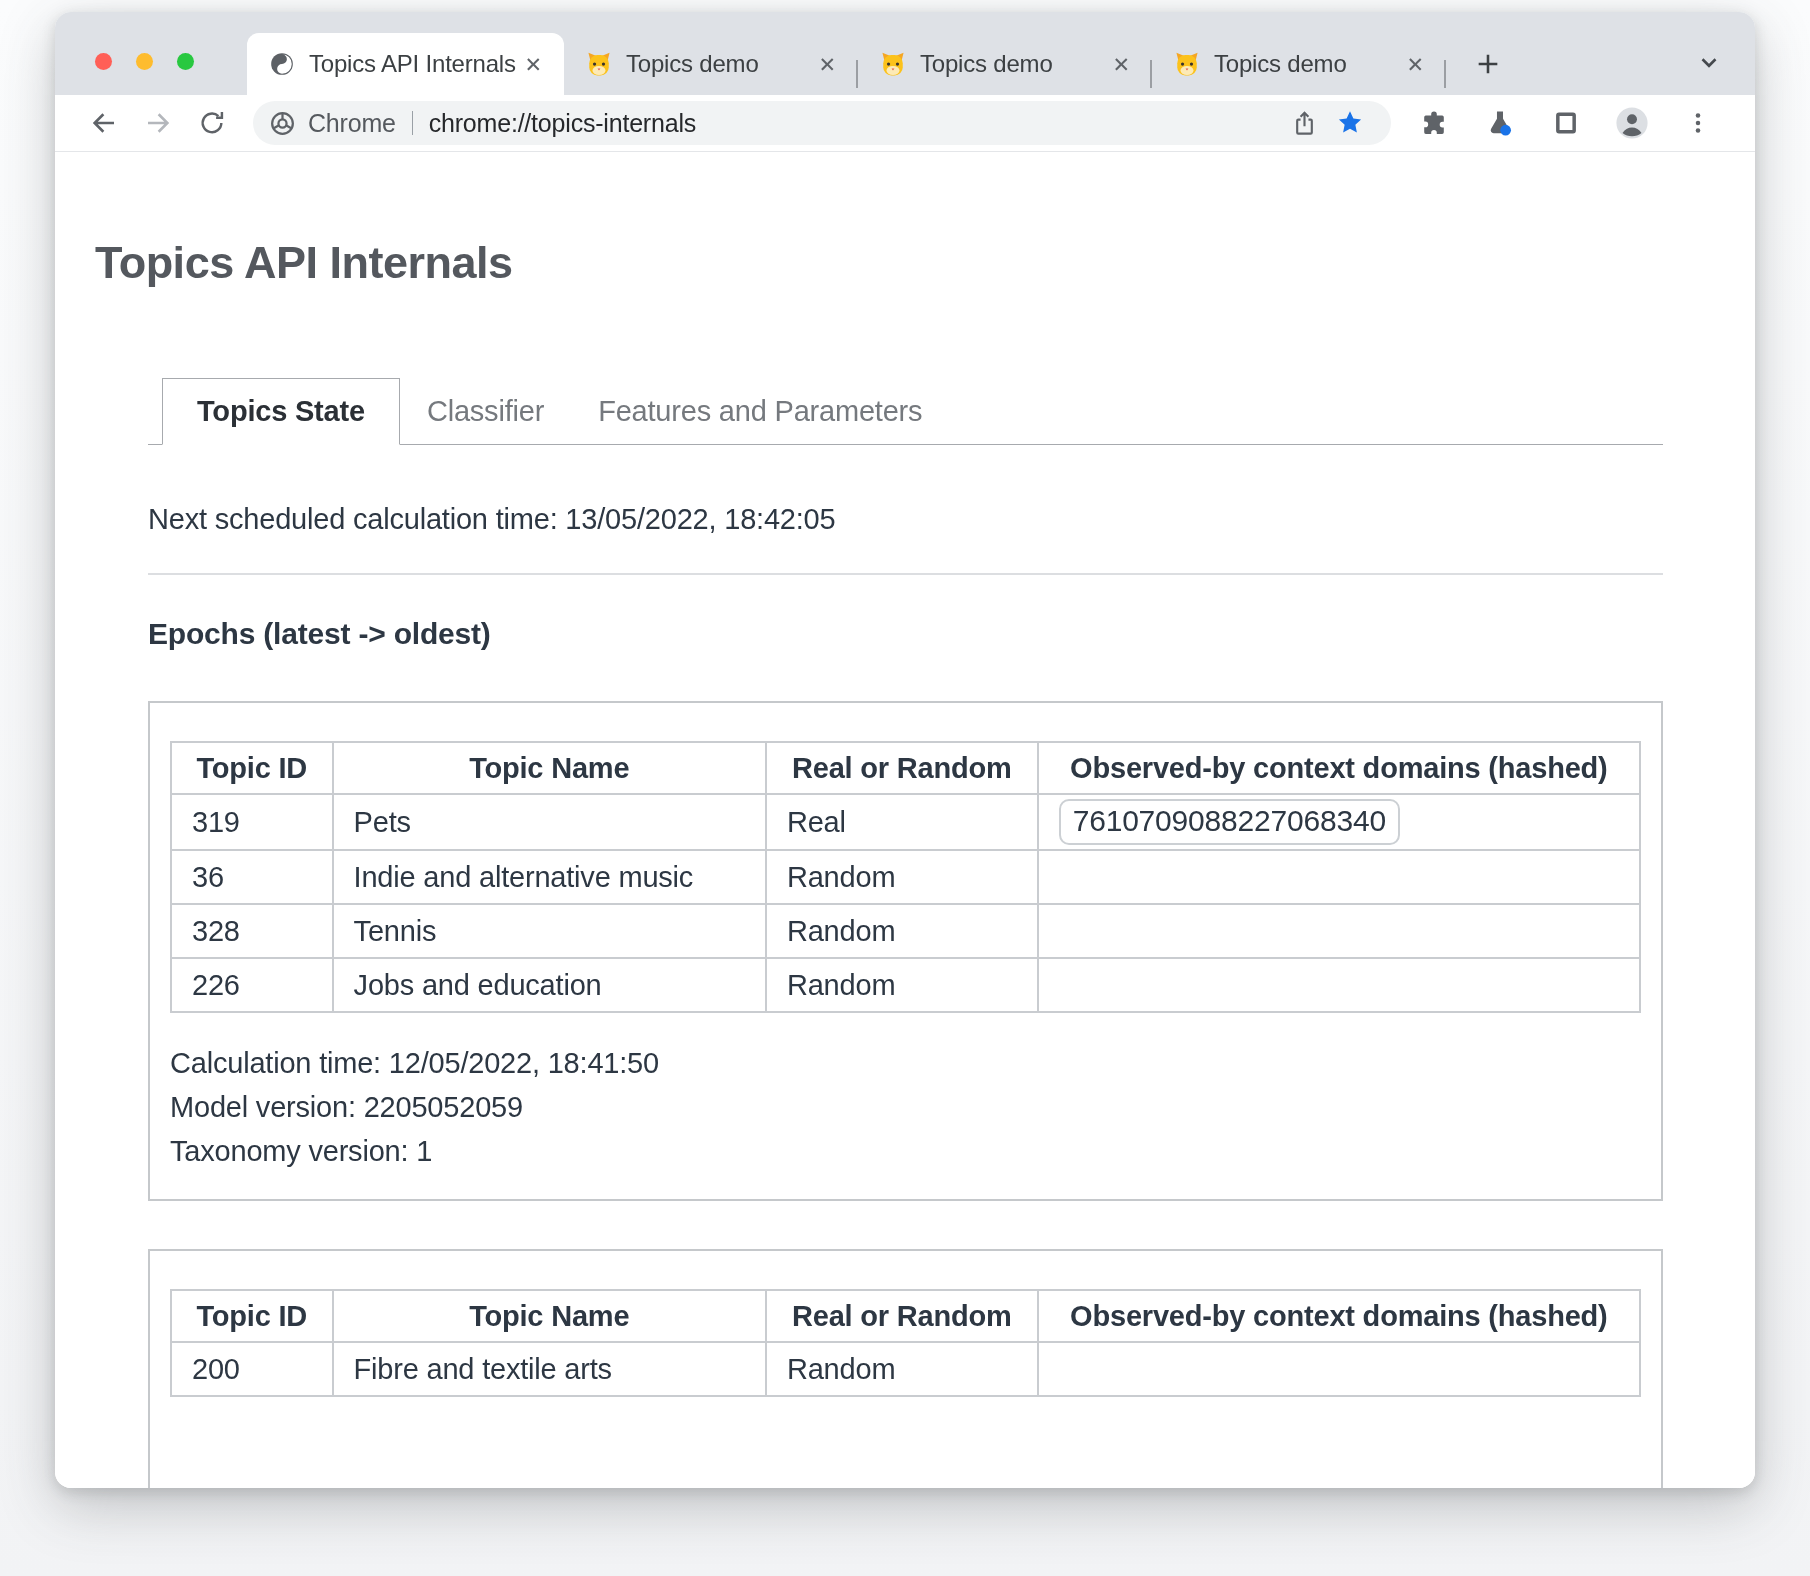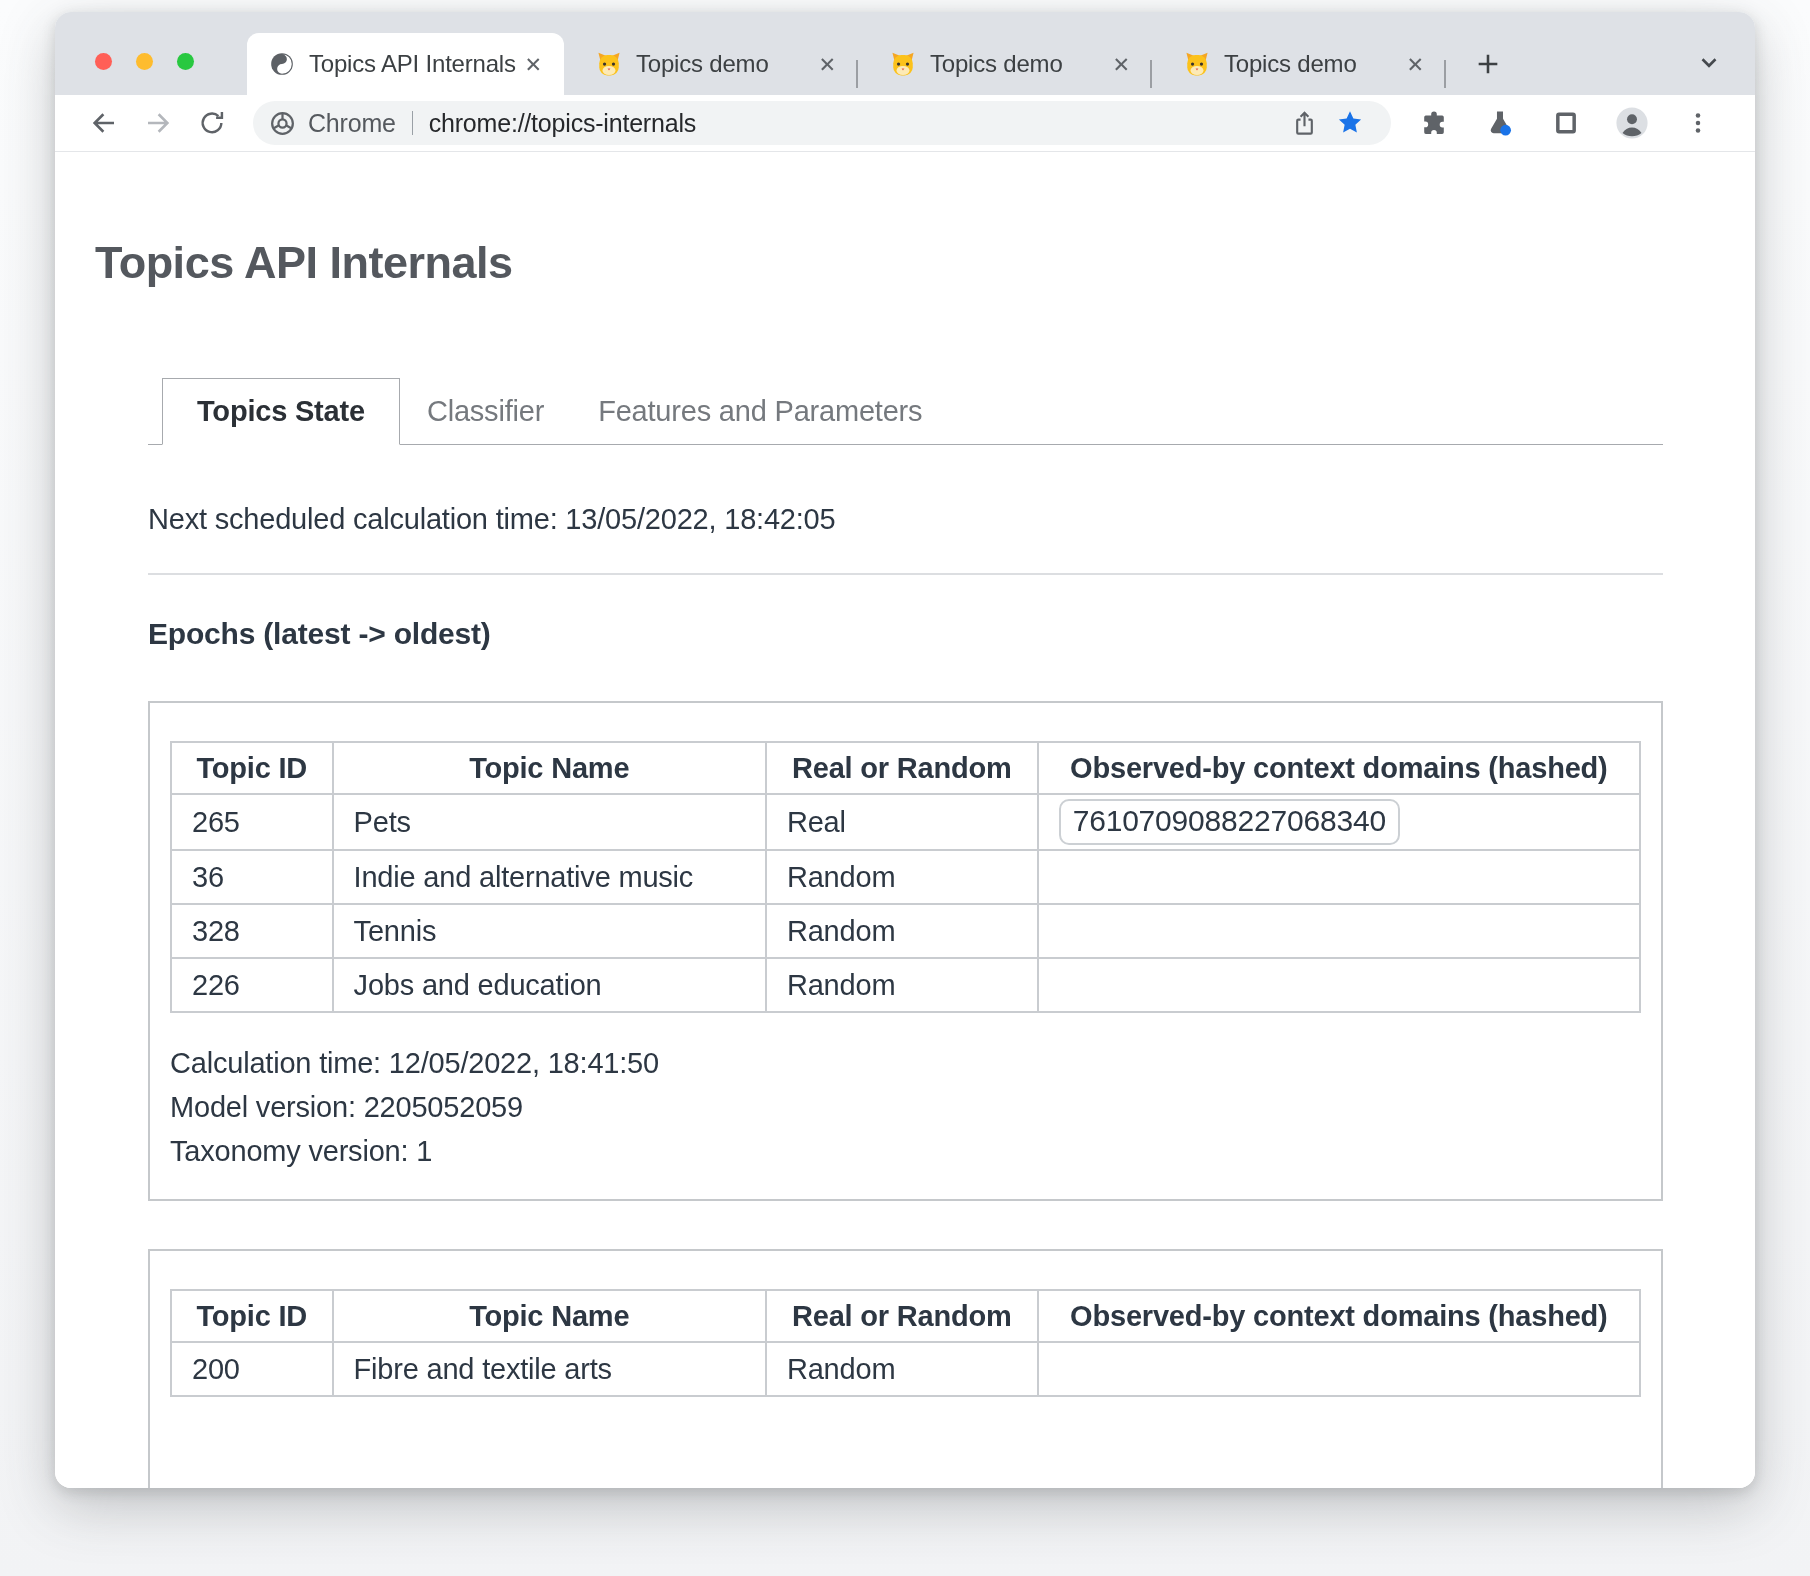--- a/index.html
+++ b/index.html
@@ -30,21 +30,21 @@
   .light.green { background:#28c840; }
   .tabs { display:flex; align-items:flex-end; margin-left:192px; height:62px; }
   .tab {
     height:62px; display:flex; align-items:center;
     font-size:24px; color:#3c4043;
   }
   .tab.active {
     width:317px; background:#fff; border-radius:12px 12px 0 0;
     padding:0 16px 0 22px;
   }
-  .tab.inactive { width:292px; padding:0 14px 0 32px; }
+  .tab.inactive { width:292px; padding:0 14px 0 22px; }
   .tab .favicon { width:26px; height:26px; flex:0 0 auto; margin-right:14px; }
   .tab .t-title {
     flex:1 1 auto; overflow:hidden; white-space:nowrap; min-width:0;
   }
   .tab .t-close {
     flex:0 0 auto; font-size:21px; color:#5f6368; padding:4px 6px;
     border-radius:50%; line-height:1; cursor:default;
   }
   .tab-sep { width:2px; height:28px; background:#9b9ea3; align-self:center; margin-top:20px; flex:0 0 auto; }
   .newtab-btn { width:56px; height:56px; display:flex; align-items:center; justify-content:center; margin:0 0 3px 14px; }
@@ -294,21 +294,21 @@
             <tr>
               <th>Topic ID</th>
               <th>Topic Name</th>
               <th>Real or Random</th>
               <th>Observed-by context domains (hashed)</th>
             </tr>
           </thead>
           <tbody>
 
               <tr>
-                <td class="c-id">265</td>
+                <td class="c-id">319</td>
                 <td class="c-name">Pets</td>
                 <td class="c-type">Real</td>
                 <td class="c-obs"><span class="chip">7610709088227068340</span></td>
               </tr>
 
 
               <tr>
                 <td class="c-id">36</td>
                 <td class="c-name">Indie and alternative music</td>
                 <td class="c-type">Random</td>

